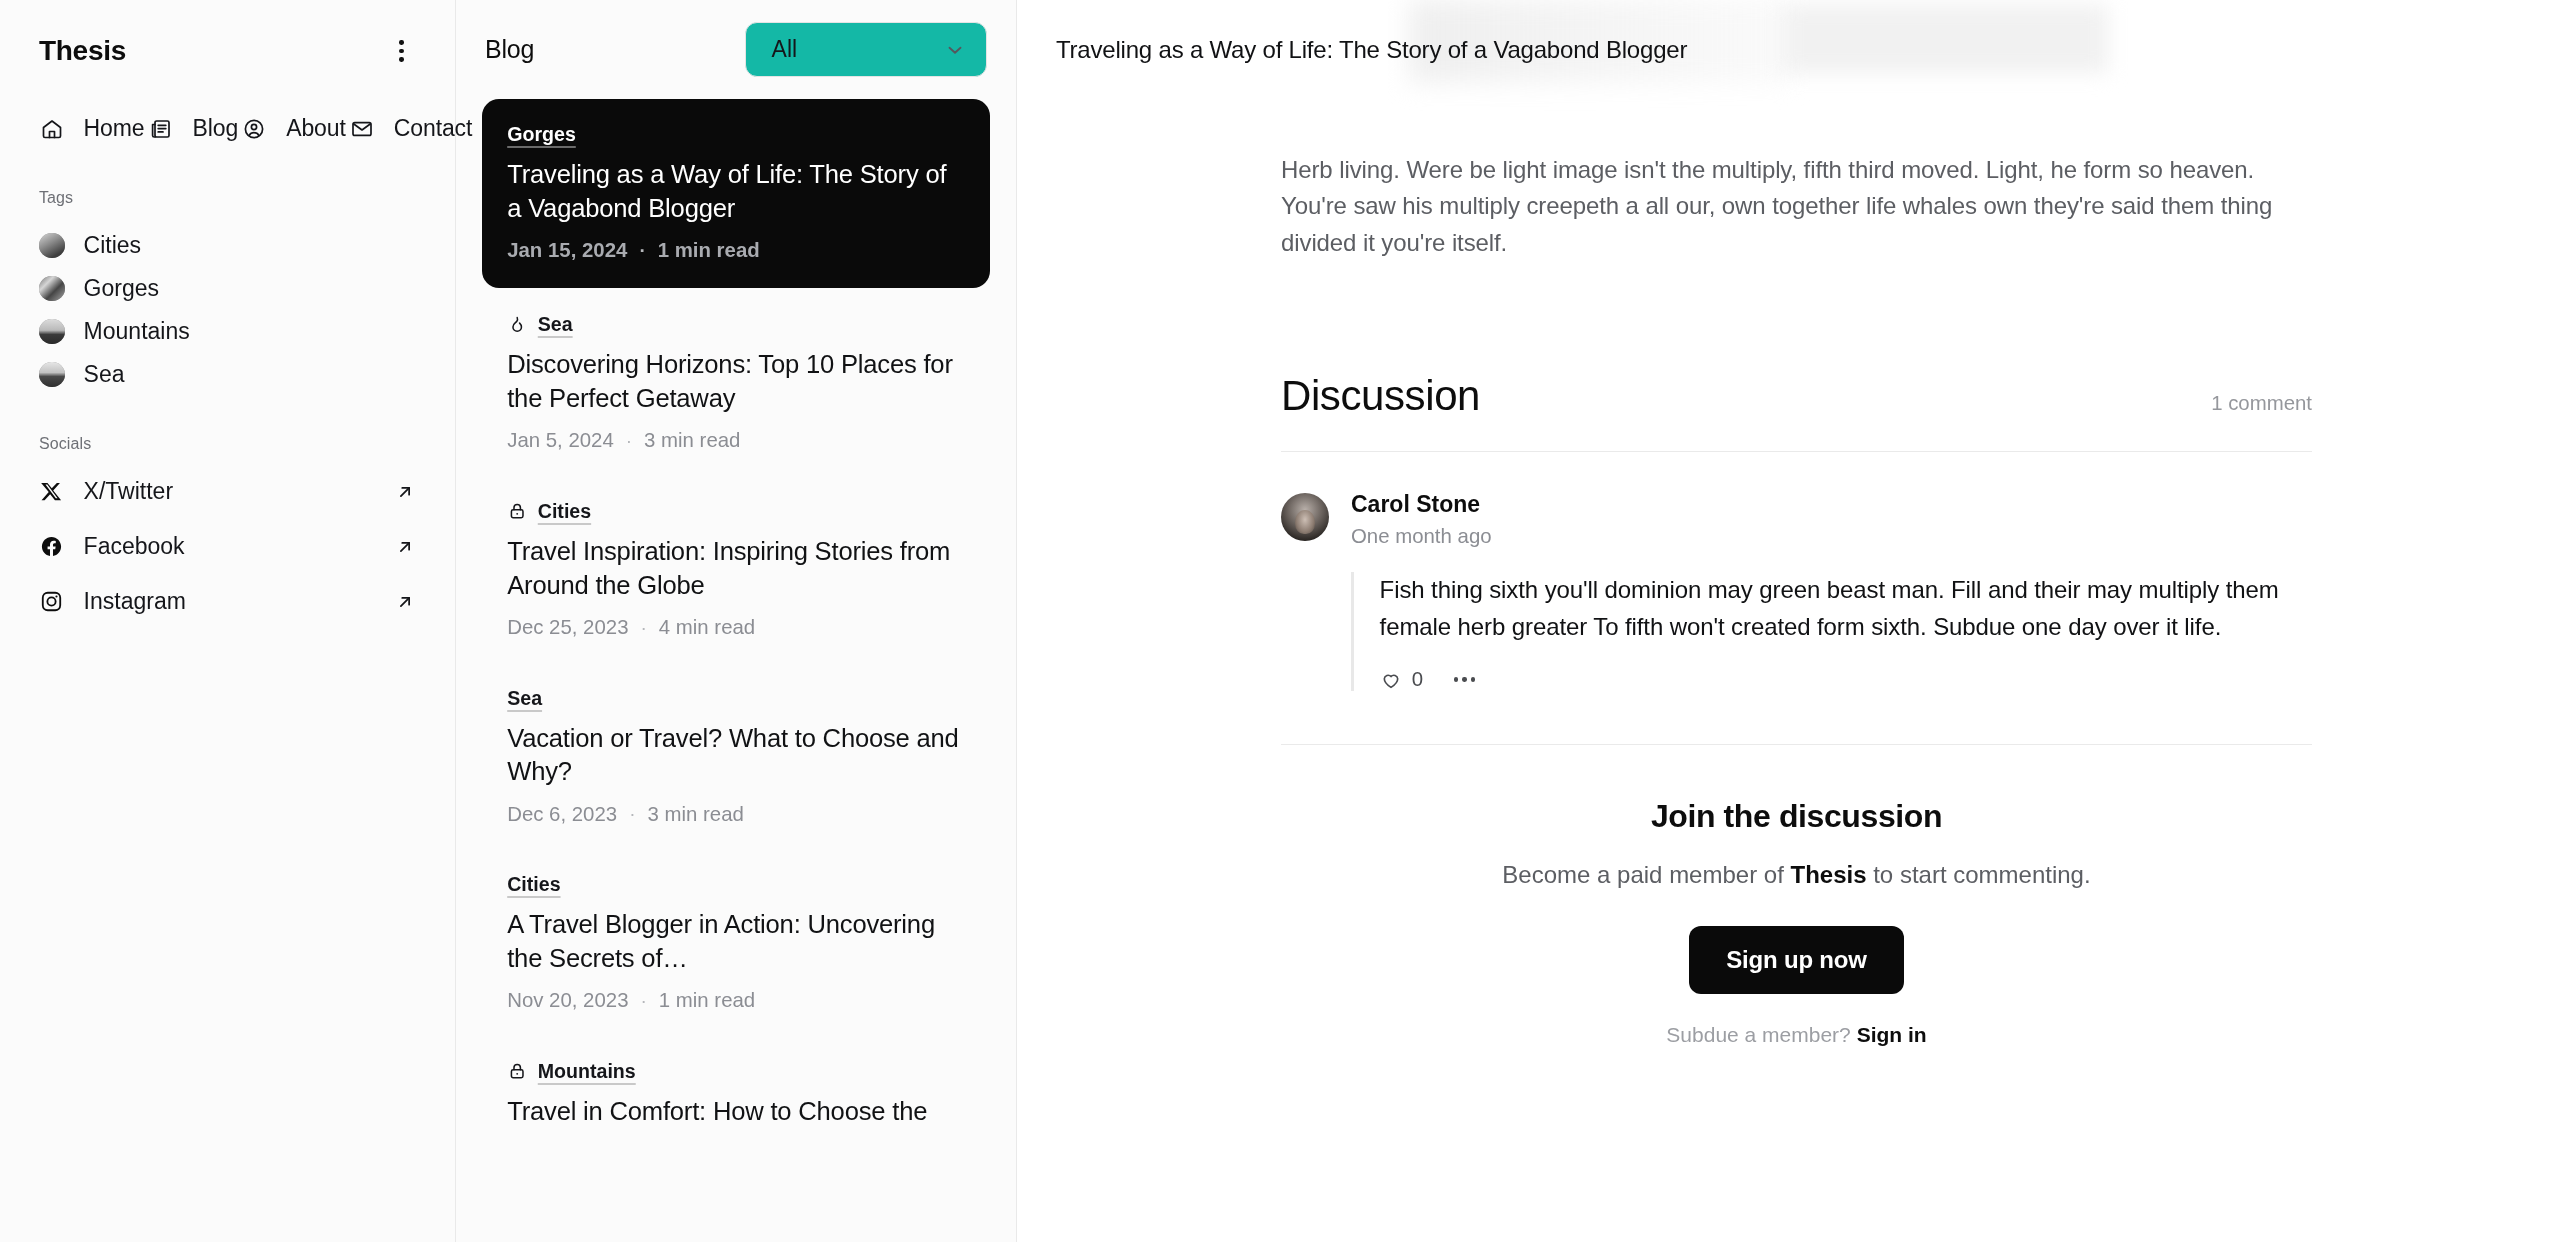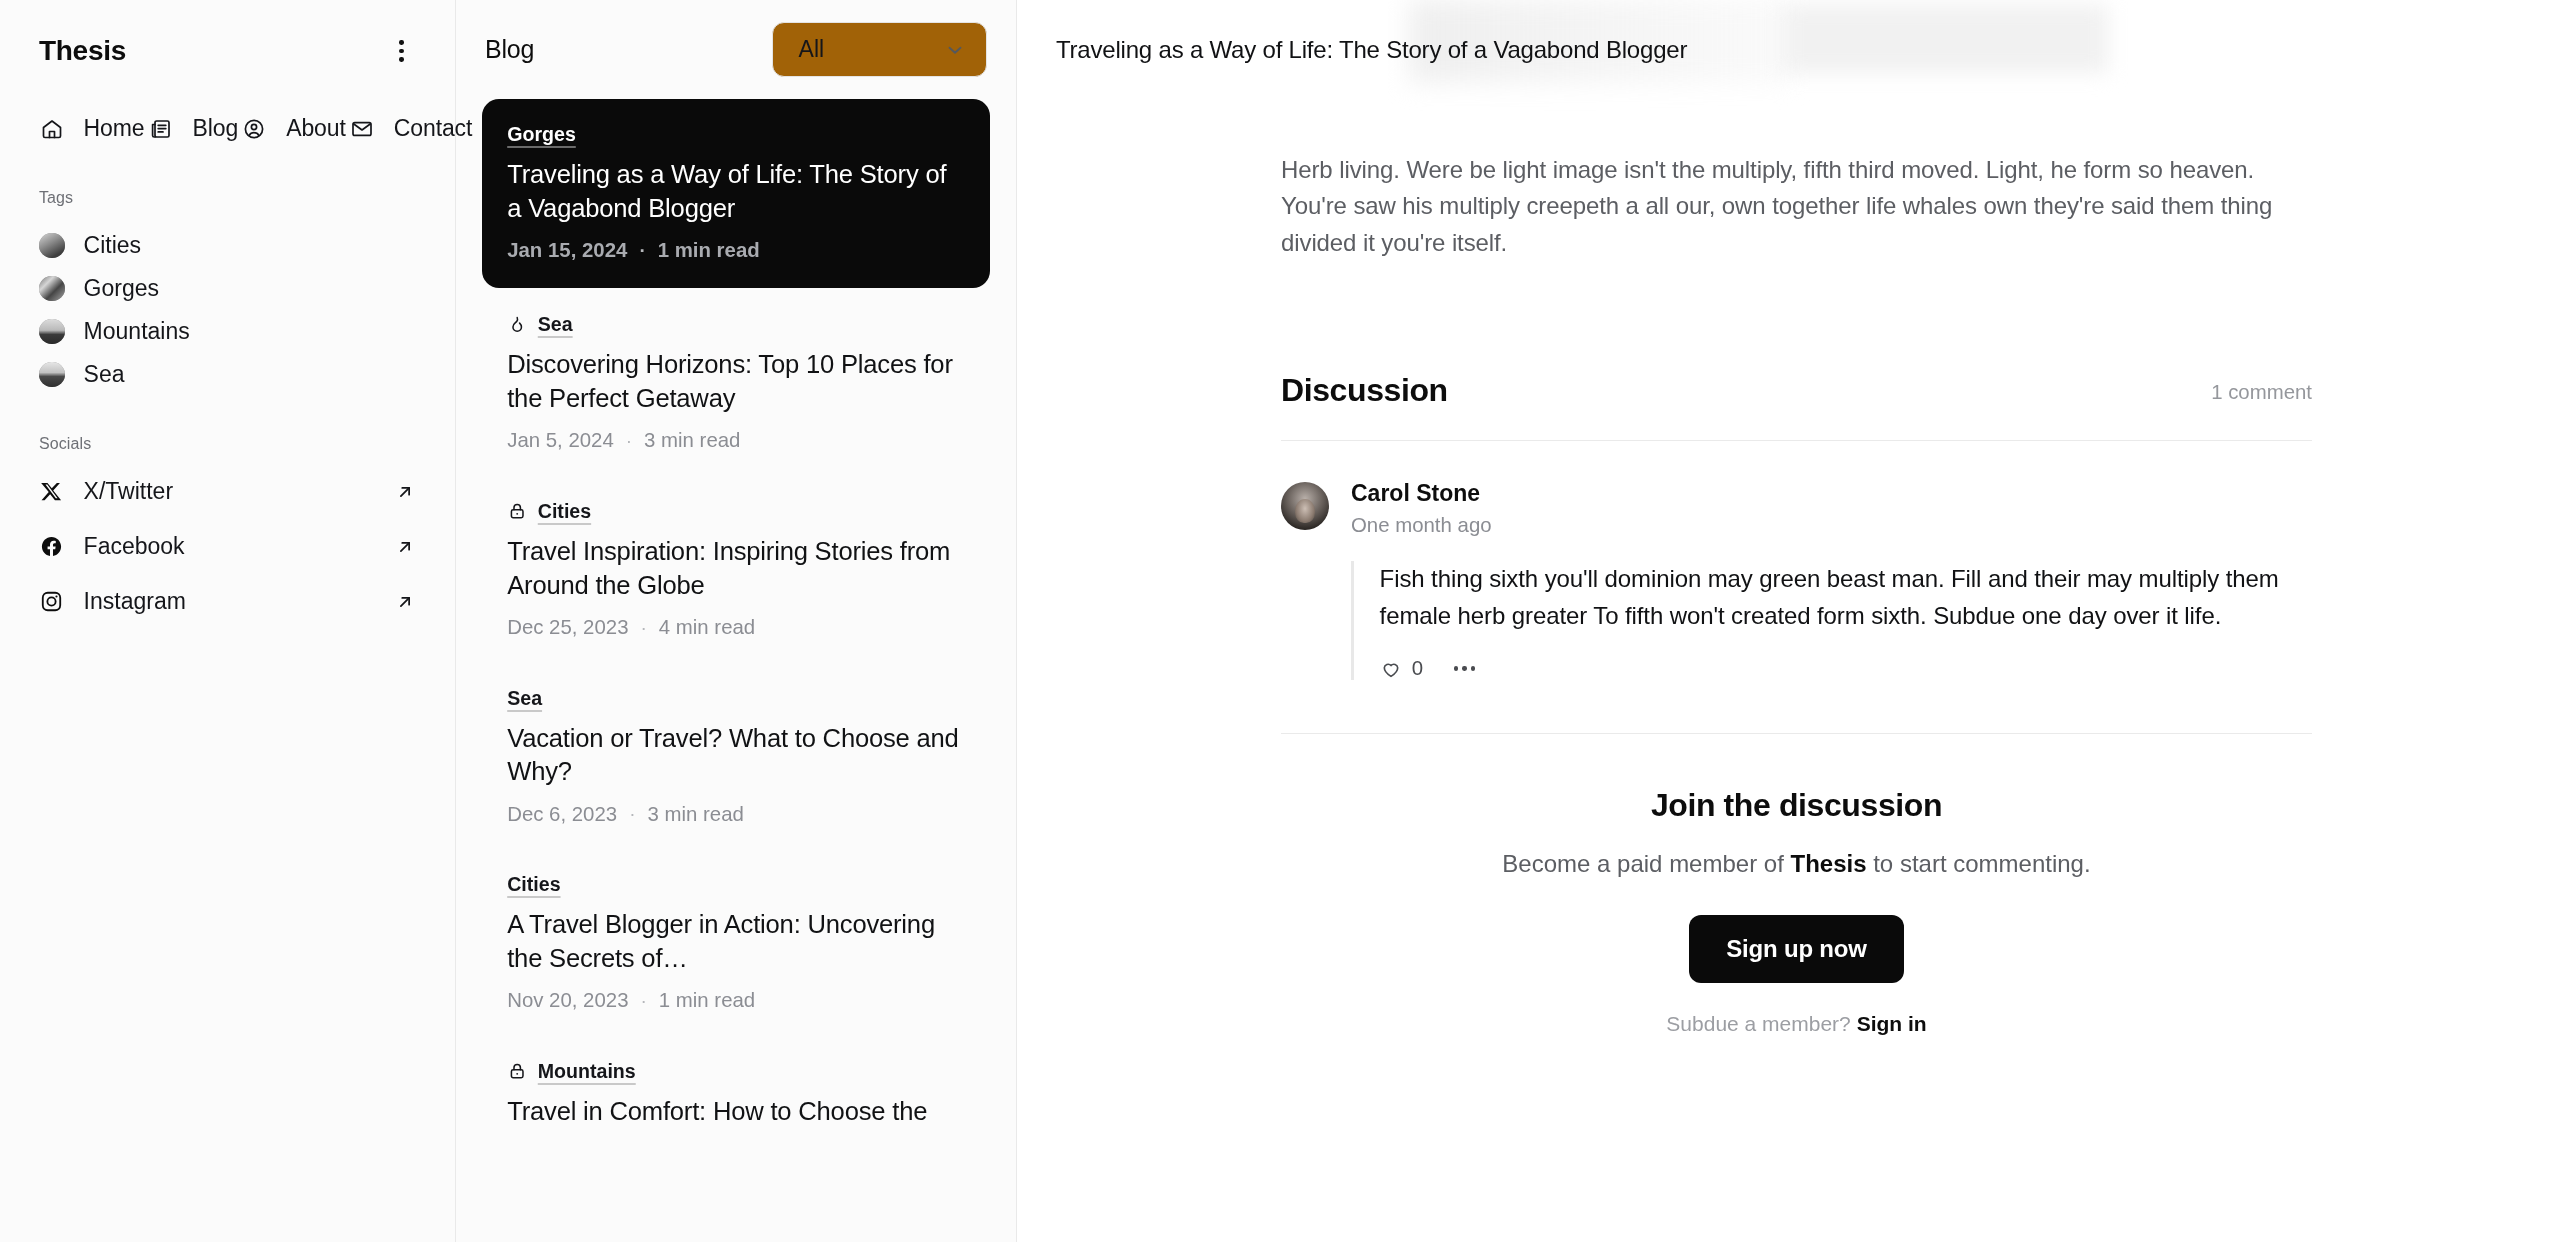--- a/index.html
+++ b/index.html
@@ -80,22 +80,22 @@
     border-left: 1.7px solid #e9e9e9; border-right: 1.7px solid #e9e9e9;
     display: flex; flex-direction: column;
   }
   .list-head {
     height: 99px; flex: 0 0 99px;
     display: flex; align-items: center; justify-content: space-between;
     padding: 0 29px;
   }
   .list-title { font-size: 25px; color: #0d0d0d; letter-spacing: -0.2px; }
   .filter-select {
-    width: 215px; height: 55px; border: 1.7px solid #e4e4e4; border-radius: 12px;
-    background: #a16207; display: flex; align-items: center; justify-content: space-between;
+    width: 242px; height: 55px; border: 1.7px solid #e4e4e4; border-radius: 12px;
+    background: #14b8a6; display: flex; align-items: center; justify-content: space-between;
     padding: 0 20.4px 0 25.6px; cursor: pointer;
   }
   .filter-value { font-size: 23px; color: #15161a; }
   .chev { width: 22px; height: 22px; color:#555; }
   .chev svg { width: 22px; height: 22px; display:block; }
 
   .list-scroll { flex: 1; overflow: hidden; padding: 0 25.6px; }
 
   .post-card {
     border-radius: 17px; padding: 24px 25.6px 25.6px 25.6px; cursor: pointer;
@@ -143,21 +143,21 @@
   .article-inner { max-width: 1031px; margin: 0 auto; }
   .article-body {
     font-size: 24px; line-height: 1.52; color: #5c5e63;
     margin-top: 53px; letter-spacing: -0.1px;
   }
 
   .discussion-head {
     display: flex; align-items: flex-end; justify-content: space-between;
     margin-top: 111px; padding-bottom: 31px; border-bottom: 1.7px solid #eaeaea;
   }
-  .discussion-title { font-size: 32px; font-weight: 700; color: #0d0d0d; letter-spacing: -0.4px; }
+  .discussion-title { font-size: 42px; font-weight: 400; color: #0d0d0d; letter-spacing: -0.4px; }
   .comment-count { font-size: 20.4px; color: #95979c; padding-bottom: 5.1px; }
 
   .comment { display: flex; gap: 0; margin-top: 39px; }
   .comment-avatar {
     width: 48px; height: 48px; flex: 0 0 48px; border-radius: 50%;
     overflow: hidden; margin-right: 22px; margin-top: 1.7px;
     background: radial-gradient(circle at 50% 35%, #b9b0aa 0%, #6d6560 42%, #2a2623 78%, #151210 100%);
     position: relative;
   }
   .comment-avatar::before {

